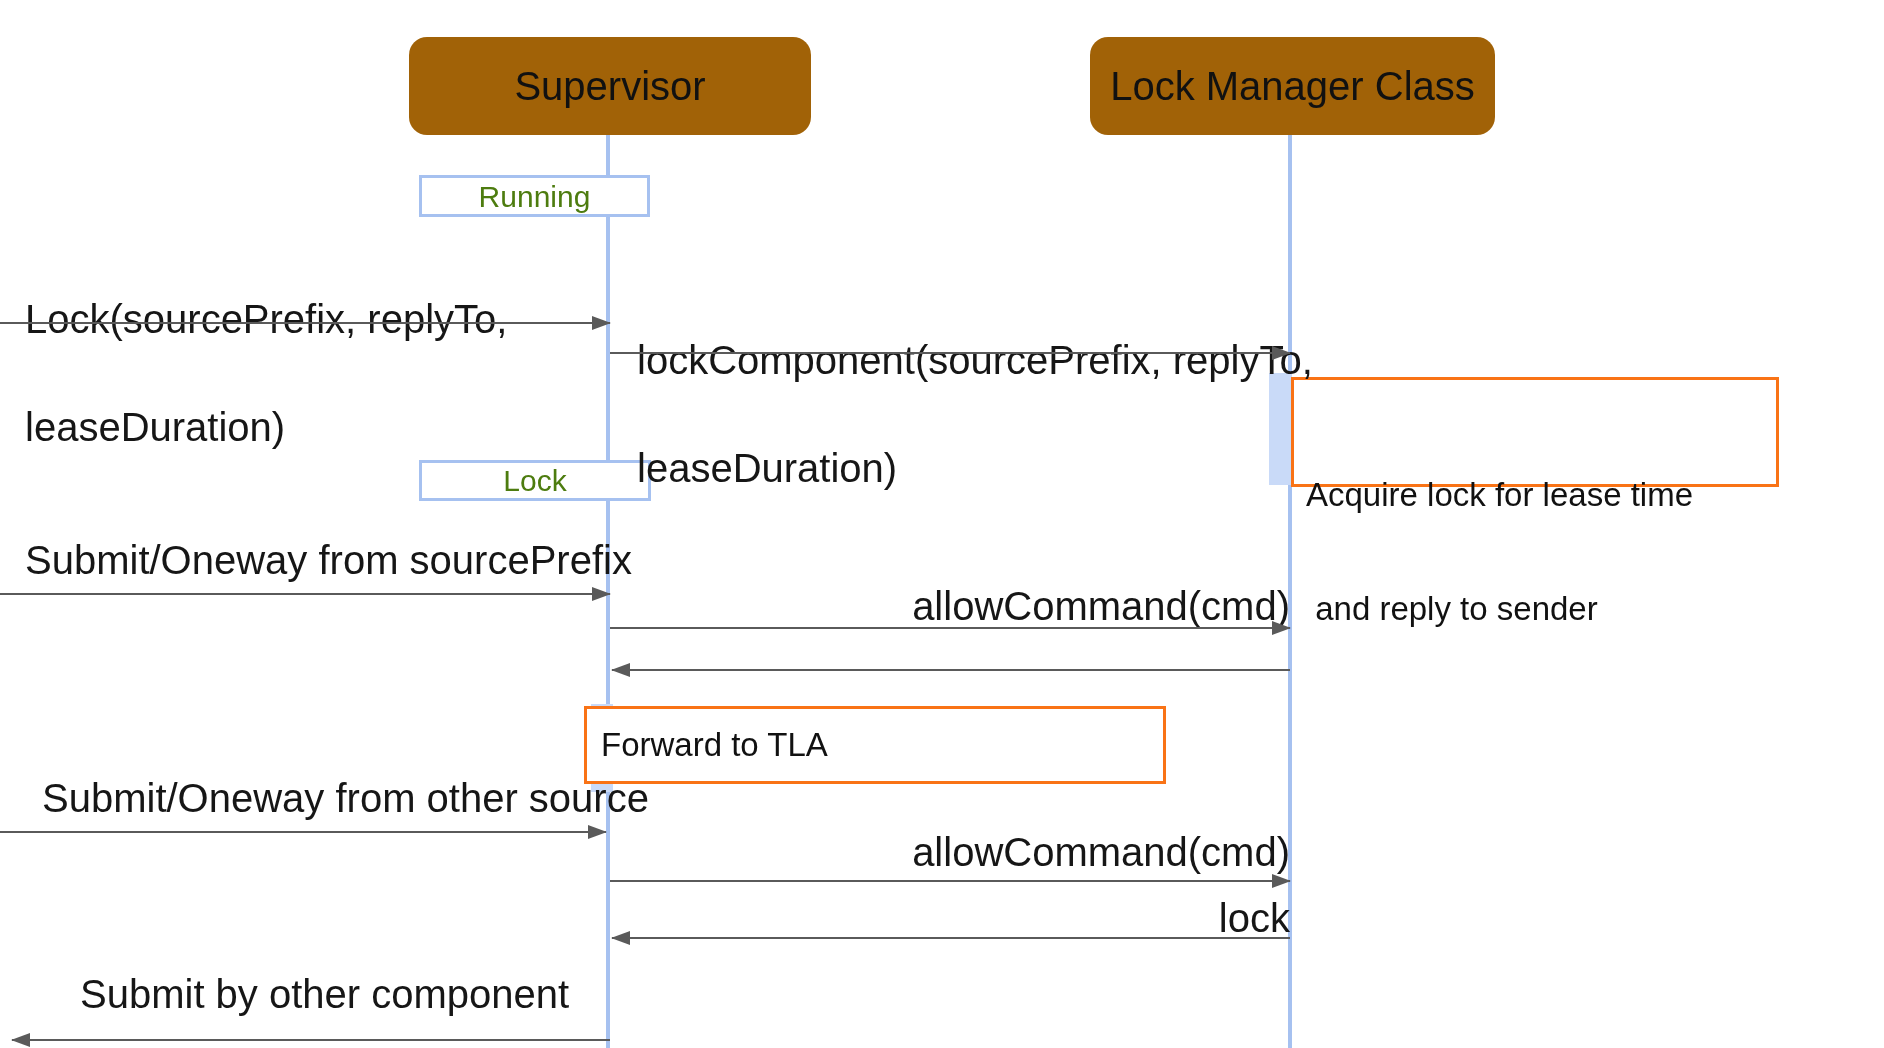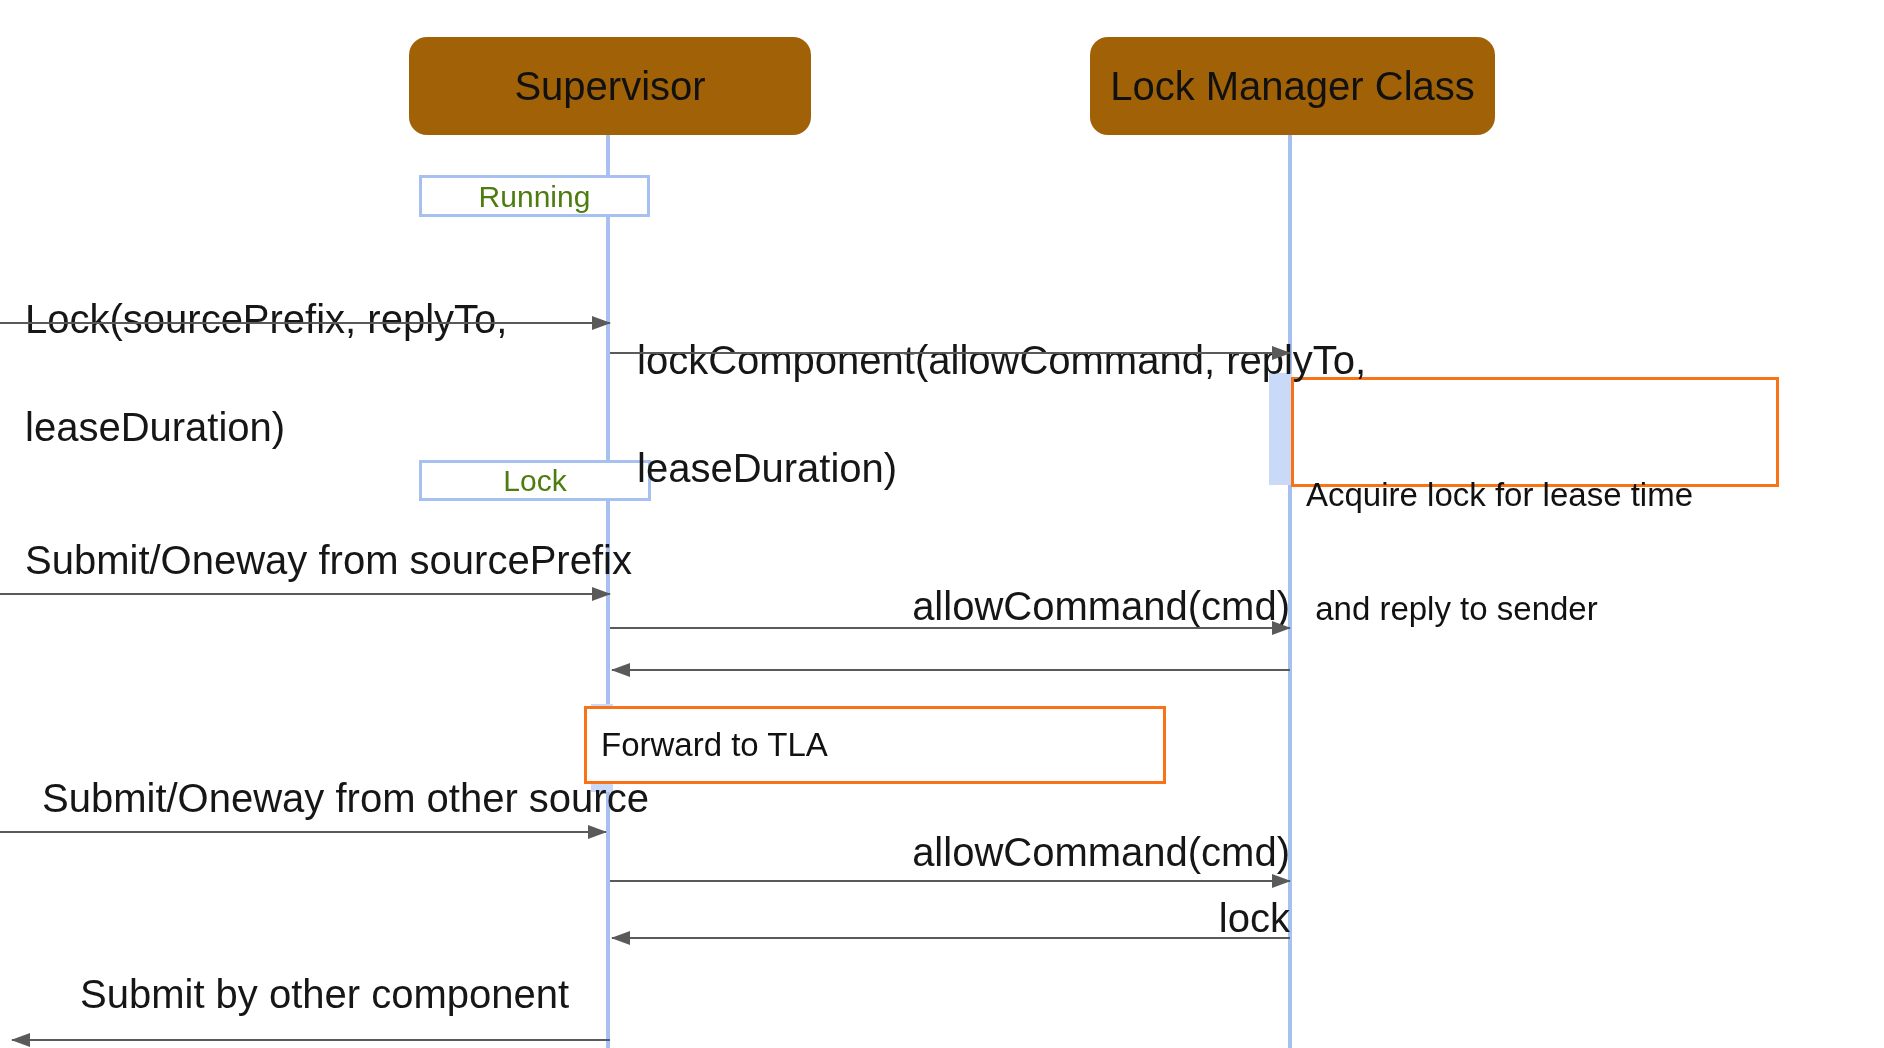--- a/index.html
+++ b/index.html
@@ -76,21 +76,21 @@
     <span>Forward to TLA</span>
   </div>
 
   <div class="abs mlabel" style="left:25px;top:229px;">
     <div>Lock(sourcePrefix, replyTo,</div>
     <div>leaseDuration)</div>
   </div>
   <div class="abs arrow right" style="left:0px;top:322px;width:610px;"></div>
 
   <div class="abs mlabel" style="left:637px;top:270px;">
-    <div>lockComponent(allowCommand, replyTo,</div>
+    <div>lockComponent(sourcePrefix, replyTo,</div>
     <div>leaseDuration)</div>
   </div>
   <div class="abs arrow right" style="left:610px;top:352px;width:680px;"></div>
 
   <div class="abs mlabel" style="left:25px;top:542px;">Submit/Oneway from sourcePrefix</div>
   <div class="abs arrow right" style="left:0px;top:593px;width:610px;"></div>
 
   <div class="abs mlabel center" style="left:610px;top:588px;width:680px;">allowCommand(cmd)</div>
   <div class="abs arrow right" style="left:610px;top:627px;width:680px;"></div>
 

